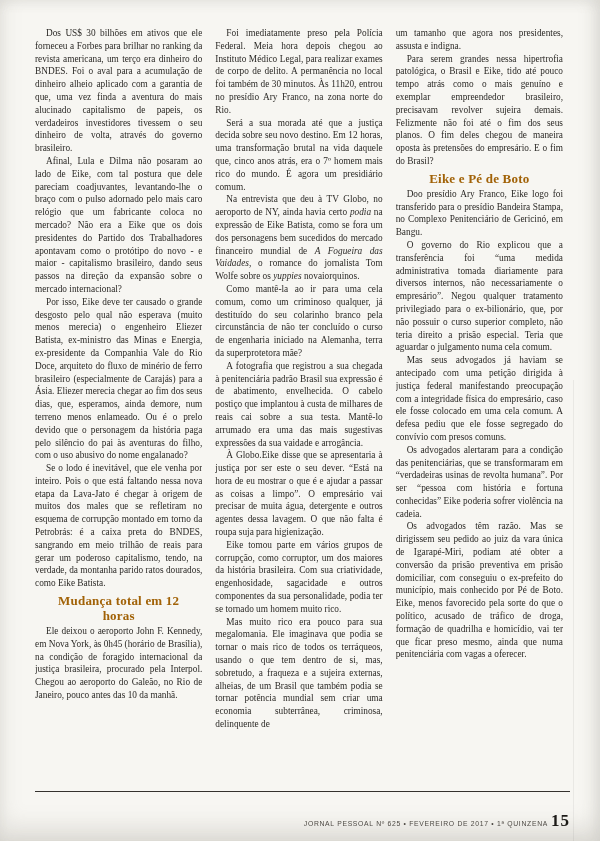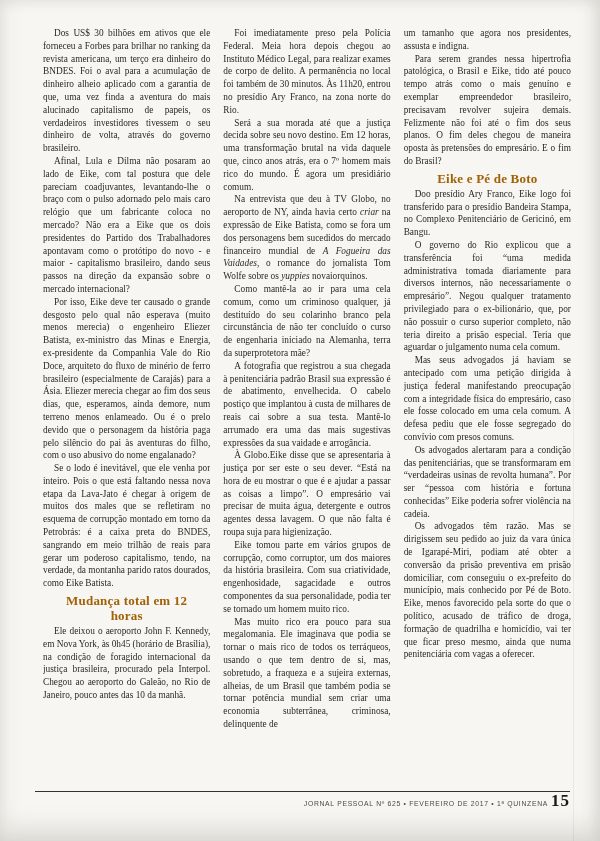--- a/index.html
+++ b/index.html
@@ -17,21 +17,21 @@
                inset -6px 0 14px rgba(130,125,118,0.10),
                inset 0 6px 10px rgba(140,135,128,0.06);
   }
   .scan-line{
     position:absolute;
     right:26px;top:380px;bottom:0;
     width:1px;background:rgba(60,58,55,0.07);
   }
   .columns{
     position:absolute;
-    left:43px;top:27px;
+    left:35px;top:27px;
     width:528px;height:748px;
     display:flex;gap:13px;
     overflow:hidden;
   }
   .col{
     flex:1 1 0;
     min-width:0;
     overflow:hidden;
     color:#2b2926;
     font-size:9.3px;
@@ -54,21 +54,21 @@
   }
   .footer{
     position:absolute;
     left:35px;right:30px;top:791px;
   }
   .footer-rule{
     border-top:1.6px solid #35322e;
     height:0;
   }
   .footer-line{
-    margin-top:2px;
+    margin-top:22px;
     display:flex;
     justify-content:flex-end;
     align-items:baseline;
     gap:3px;
   }
   .issue{
     font-family:"Liberation Sans","DejaVu Sans",sans-serif;
     font-size:6.8px;
     letter-spacing:0.7px;
     color:#4c4843;
@@ -94,21 +94,21 @@
         <p class="para">Dos US$ 30 bilhões em ativos que ele forneceu a Forbes para brilhar no ranking da revista americana, um terço era dinheiro do BNDES. Foi o aval para a acumulação de dinheiro alheio aplicado com a garantia de que, uma vez finda a aventura do mais alucinado capitalismo de papeis, os verdadeiros investidores tivessem o seu dinheiro de volta, através do governo brasileiro.</p>
         <p class="para">Afinal, Lula e Dilma não posaram ao lado de Eike, com tal postura que dele pareciam coadjuvantes, levantando-lhe o braço com o pulso adornado pelo mais caro relógio que um fabricante coloca no mercado? Não era a Eike que os dois presidentes do Partido dos Trabalhadores apontavam como o protótipo do novo - e maior - capitalismo brasileiro, dando seus passos na direção da expansão sobre o mercado internacional?</p>
         <p class="para">Por isso, Eike deve ter causado o grande desgosto pelo qual não esperava (muito menos merecia) o engenheiro Eliezer Batista, ex-ministro das Minas e Energia, ex-presidente da Companhia Vale do Rio Doce, arquiteto do fluxo de minério de ferro brasileiro (especialmente de Carajás) para a Ásia. Eliezer merecia chegar ao fim dos seus dias, que, esperamos, ainda demore, num terreno menos enlameado. Ou é o prelo devido que o personagem da história paga pelo silêncio do pai às aventuras do filho, com o uso abusivo do nome engalanado?</p>
         <p class="para">Se o lodo é inevitável, que ele venha por inteiro. Pois o que está faltando nessa nova etapa da Lava-Jato é chegar à origem de muitos dos males que se refletiram no esquema de corrupção montado em torno da Petrobrás: é a caixa preta do BNDES, sangrando em meio trilhão de reais para gerar um poderoso capitalismo, tendo, na verdade, da montanha parido ratos dourados, como Eike Batista.</p>
         <h2 class="subhead">Mudança total em 12 horas</h2>
         <p class="para">Ele deixou o aeroporto John F. Kennedy, em Nova York, às 0h45 (horário de Brasília), na condição de foragido internacional da justiça brasileira, procurado pela Interpol. Chegou ao aeroporto do Galeão, no Rio de Janeiro, pouco antes das 10 da manhã.</p>
       </div>
     <div class="col">
         <p class="para">Foi imediatamente preso pela Polícia Federal. Meia hora depois chegou ao Instituto Médico Legal, para realizar exames de corpo de delito. A permanência no local foi também de 30 minutos. Às 11h20, entrou no presídio Ary Franco, na zona norte do Rio.</p>
         <p class="para">Será a sua morada até que a justiça decida sobre seu novo destino. Em 12 horas, uma transformação brutal na vida daquele que, cinco anos atrás, era o 7º homem mais rico do mundo. É agora um presidiário comum.</p>
-        <p class="para">Na entrevista que deu à TV Globo, no aeroporto de NY, ainda havia certo <i>criar</i> na expressão de Eike Batista, como se fora um dos personagens bem sucedidos do mercado financeiro mundial de <i>A Fogueira das Vaidades</i>, o romance do jornalista Tom Wolfe sobre os <i>yuppies</i> novaiorquinos.</p>
+        <p class="para">Na entrevista que deu à TV Globo, no aeroporto de NY, ainda havia certo <i>podia</i> na expressão de Eike Batista, como se fora um dos personagens bem sucedidos do mercado financeiro mundial de <i>A Fogueira das Vaidades</i>, o romance do jornalista Tom Wolfe sobre os <i>yuppies</i> novaiorquinos.</p>
         <p class="para">Como mantê-la ao ir para uma cela comum, como um criminoso qualquer, já destituído do seu colarinho branco pela circunstância de não ter concluído o curso de engenharia iniciado na Alemanha, terra da superprotetora mãe?</p>
         <p class="para">A fotografia que registrou a sua chegada à penitenciária padrão Brasil sua expressão é de abatimento, envelhecida. O cabelo postiço que implantou à custa de milhares de reais cai sobre a sua testa. Mantê-lo arrumado era uma das mais sugestivas expressões da sua vaidade e arrogância.</p>
         <p class="para">À Globo.Eike disse que se apresentaria à justiça por ser este o seu dever. “Está na hora de eu mostrar o que é e ajudar a passar as coisas a limpo”. O empresário vai precisar de muita água, detergente e outros agentes dessa lavagem. O que não falta é roupa suja para higienização.</p>
         <p class="para">Eike tomou parte em vários grupos de corrupção, como corruptor, um dos maiores da história brasileira. Com sua criatividade, engenhosidade, sagacidade e outros componentes da sua personalidade, podia ter se tornado um homem muito rico.</p>
         <p class="para">Mas muito rico era pouco para sua megalomania. Ele imaginava que podia se tornar o mais rico de todos os terráqueos, usando o que tem dentro de si, mas, sobretudo, a fraqueza e a sujeira externas, alheias, de um Brasil que também podia se tornar potência mundial sem criar uma economia subterrânea, criminosa, delinquente de</p>
       </div>
     <div class="col">
         <p class="para cont">um tamanho que agora nos presidentes, assusta e indigna.</p>
         <p class="para">Para serem grandes nessa hipertrofia patológica, o Brasil e Eike, tido até pouco tempo atrás como o mais genuíno e exemplar empreendedor brasileiro, precisavam revolver sujeira demais. Felizmente não foi até o fim dos seus planos. O fim deles chegou de maneira oposta às pretensões do empresário. E o fim do Brasil?</p>
         <h2 class="subhead">Eike e Pé de Boto</h2>

